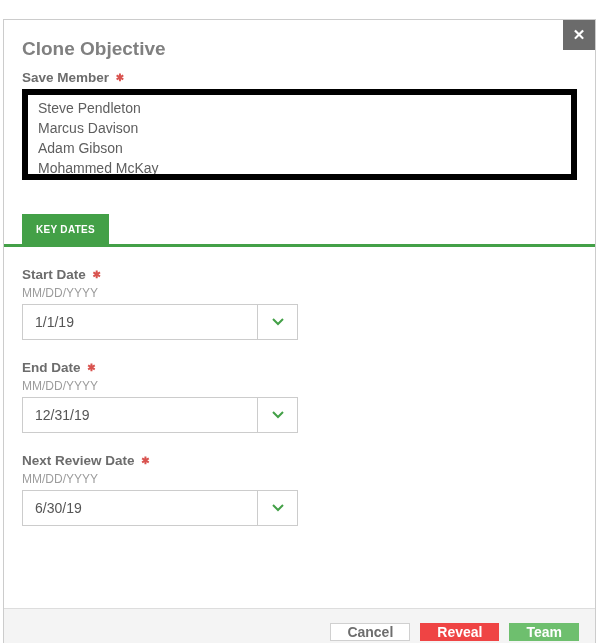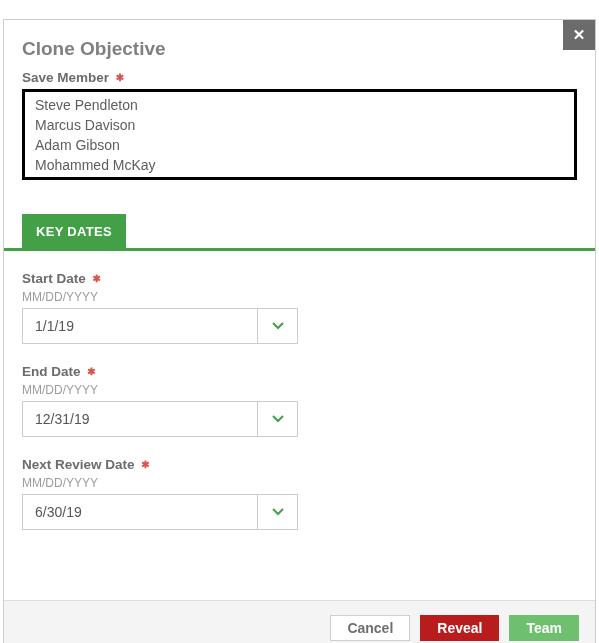--- a/index.html
+++ b/index.html
@@ -55,21 +55,21 @@
     font-size: 10px;
     position: relative;
     top: -1px;
   }
   .hint {
     font-size: 12px;
     color: #9c9c9c;
     margin-bottom: 4px;
   }
   .listbox-wrap {
-    border: 3px solid #000000;
+    border: 6px solid #000000;
     height: 91px;
     overflow-y: scroll;
     background: #fff;
     margin-bottom: 34px;
   }
   .listbox {
     padding: 3px 8px 3px 10px;
   }
   .listbox-item {
     font-size: 14px;
@@ -83,21 +83,21 @@
   .tabs-row {
     display: flex;
     align-items: flex-end;
     border-bottom: 3px solid #43a047;
     padding: 0 0 0 18px;
   }
   .tab {
     background: #43a047;
     color: #ffffff;
     font-weight: 600;
-    font-size: 13px;
+    font-size: 10px;
     letter-spacing: .3px;
     padding: 10px 14px 9px 14px;
     cursor: pointer;
   }
   .section {
     padding: 20px 18px 10px 18px;
   }
   .date-group { margin-bottom: 20px; }
   .date-input-wrap {
     width: 276px;
@@ -131,38 +131,38 @@
   .footer {
     margin-top: auto;
     border-top: 1px solid #dddddd;
     background: #f4f4f4;
     padding: 14px 16px;
     display: flex;
     justify-content: flex-end;
     gap: 10px;
   }
   .btn {
-    height: 26px;
+    height: 18px;
     padding: 0 16px;
     font-size: 14px;
     font-weight: 600;
     border: 1px solid transparent;
     cursor: pointer;
     font-family: inherit;
   }
   .btn-cancel {
     background: #ffffff;
     border: 1px solid #d0d0d0;
     color: #6e6e6e;
   }
   .btn-green {
     background: #6ebf6e;
     color: #ffffff;
   }
-  .btn-green.dim { background: #b91c1c; }
+  .btn-green.dim { background: #ef4444; }
   
   .listbox-wrap::-webkit-scrollbar { width: 16px; }
   .listbox-wrap::-webkit-scrollbar-track { background: #f1f1f1; }
   .listbox-wrap::-webkit-scrollbar-thumb { background: #c2c2c2; }
 </style>
 </head>
 <body>
 
 <div class="modal">
 

